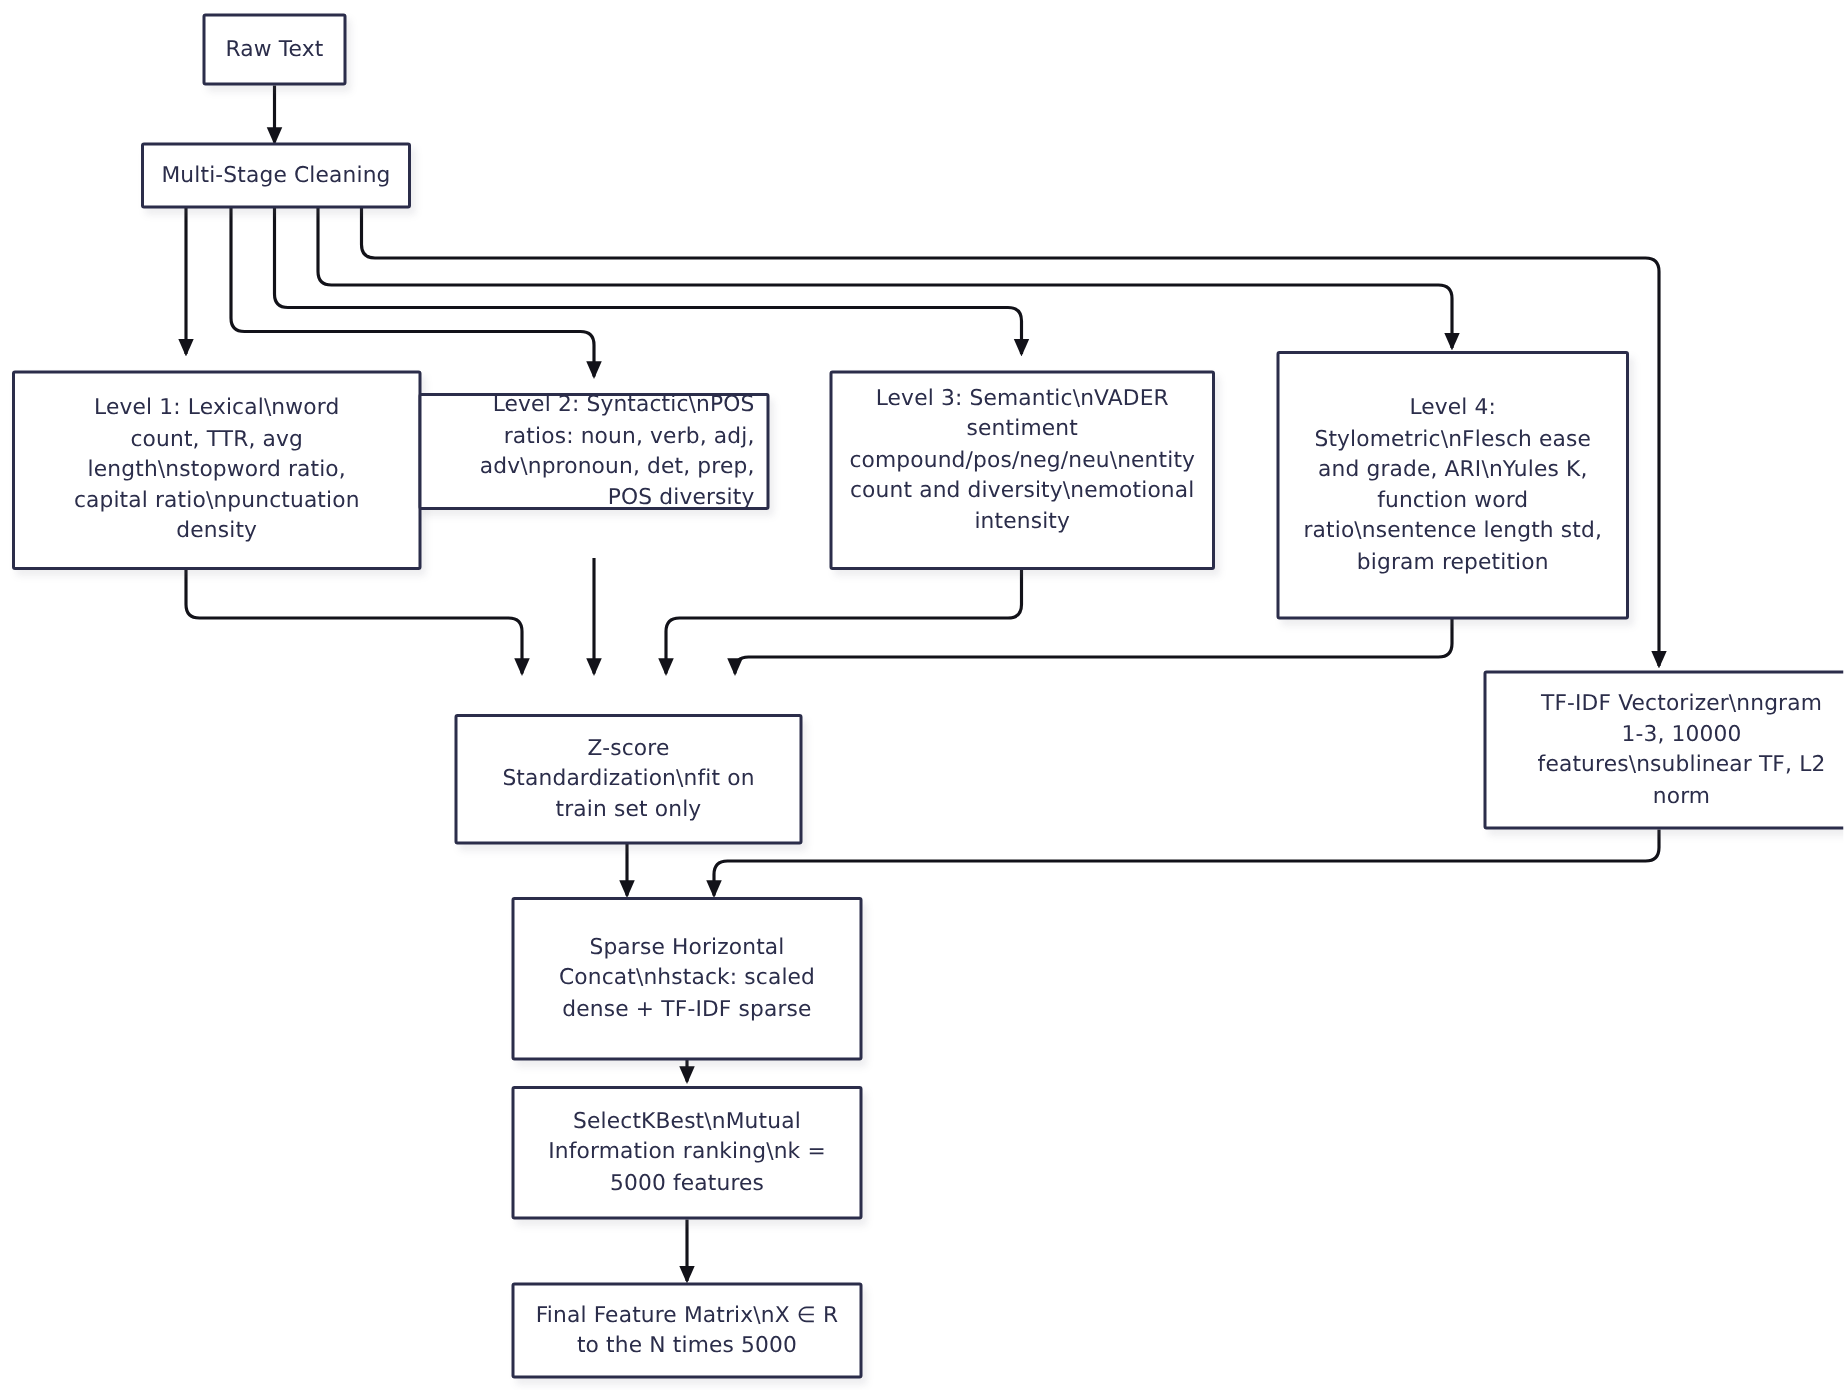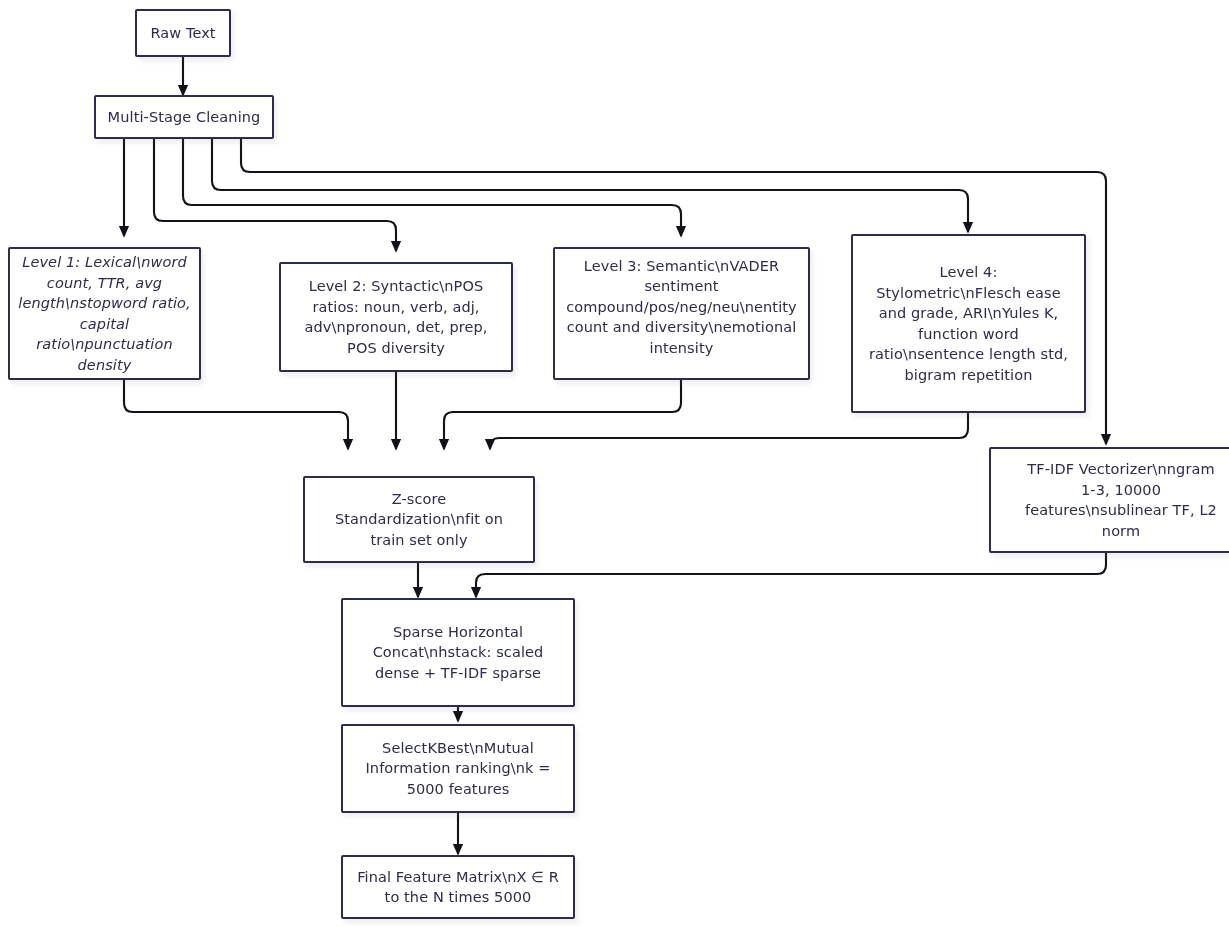--- a/index.html
+++ b/index.html
@@ -94,29 +94,29 @@
   </svg>
 
   <div class="node" style="left:135px; top:9px; width:96px; height:48px;">
     <span class="label">Raw Text</span>
   </div>
 
   <div class="node" style="left:94px; top:95px; width:180px; height:36px;">
     <span class="label">Multi-Stage Cleaning</span>
   </div>
 
-  <div class="node" style="left:8px; top:247px; width:193px; height:133px;font-style:italic;">
+  <div class="node" style="left:8px; top:247px; width:273px; height:133px;">
     <span class="label">Level 1: Lexical\nword
 count, TTR, avg
 length\nstopword ratio,
 capital ratio\npunctuation
 density</span>
   </div>
 
-  <div class="node" style="left:279px; top:262px; width:234px; height:110px;">
+  <div class="node" style="left:279px; top:262px; width:234px; height:78px;text-align:right;">
     <span class="label">Level 2: Syntactic\nPOS
 ratios: noun, verb, adj,
 adv\npronoun, det, prep,
 POS diversity</span>
   </div>
 
   <div class="node" style="left:553px; top:247px; width:257px; height:133px;align-items:flex-end;">
     <span class="label">Level 3: Semantic\nVADER
 sentiment
 compound/pos/neg/neu\nentity

